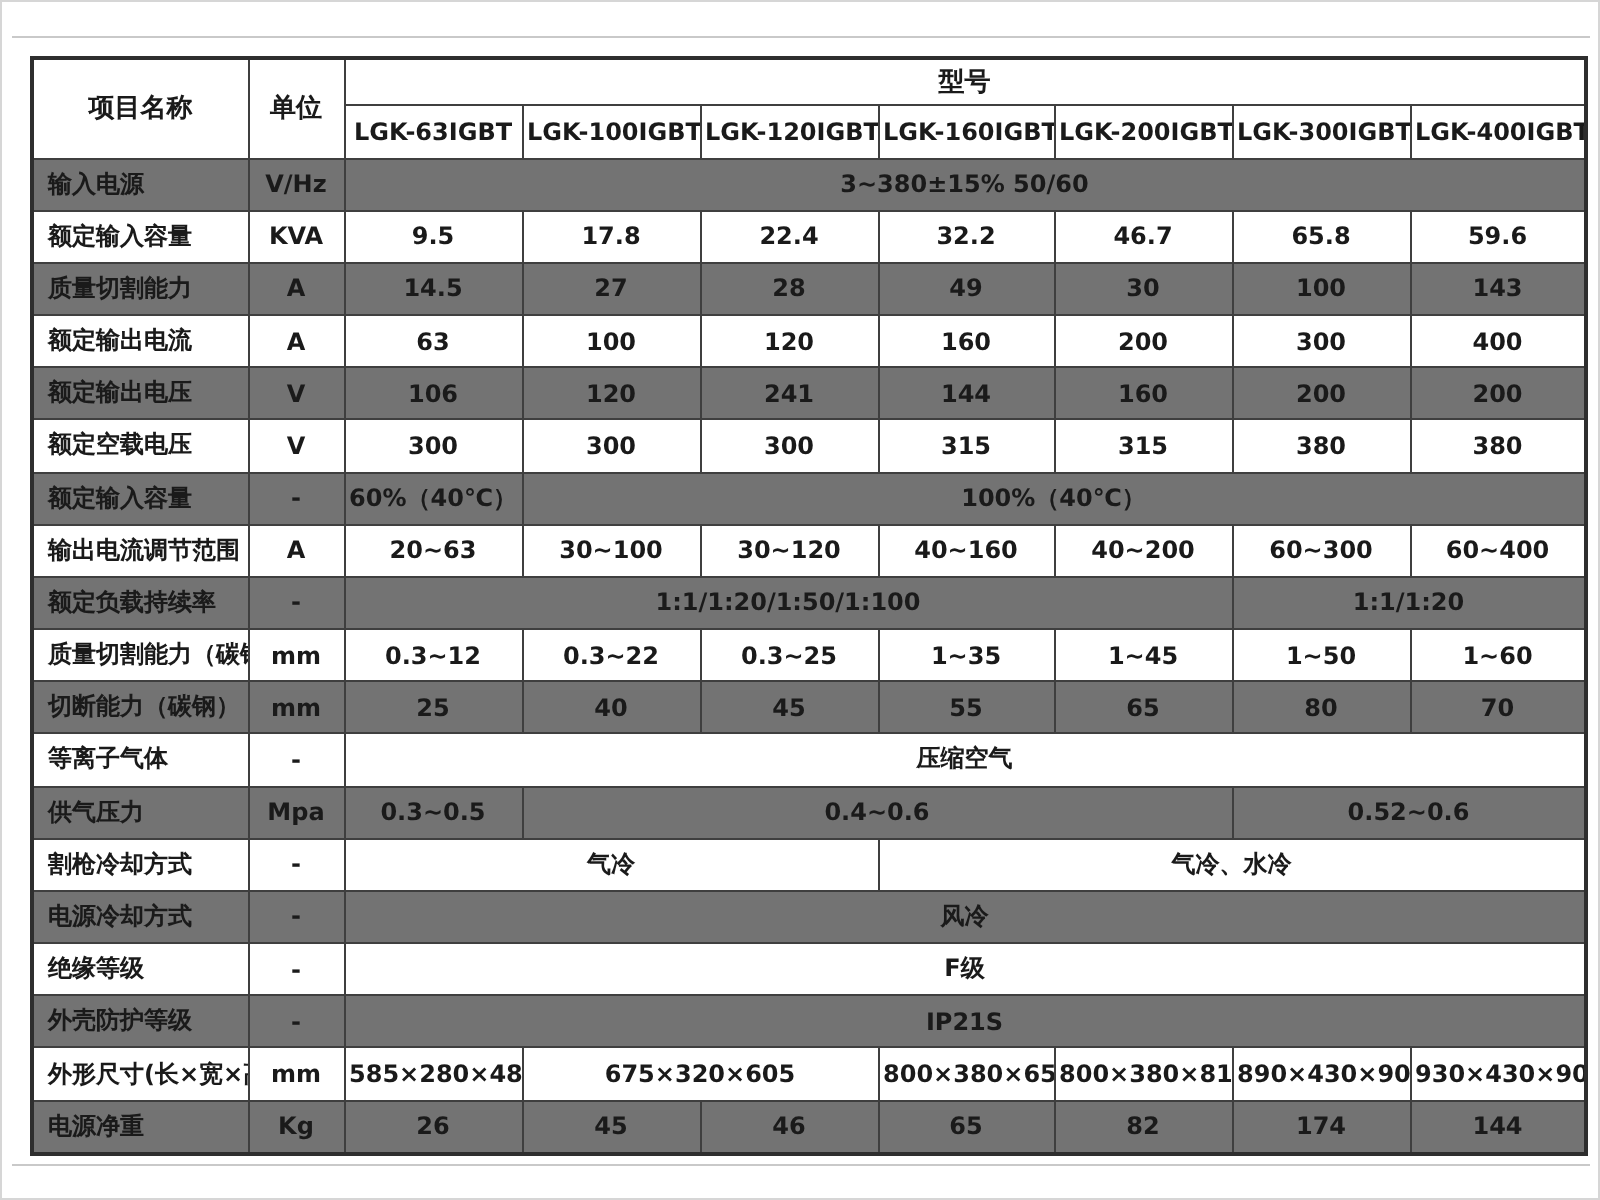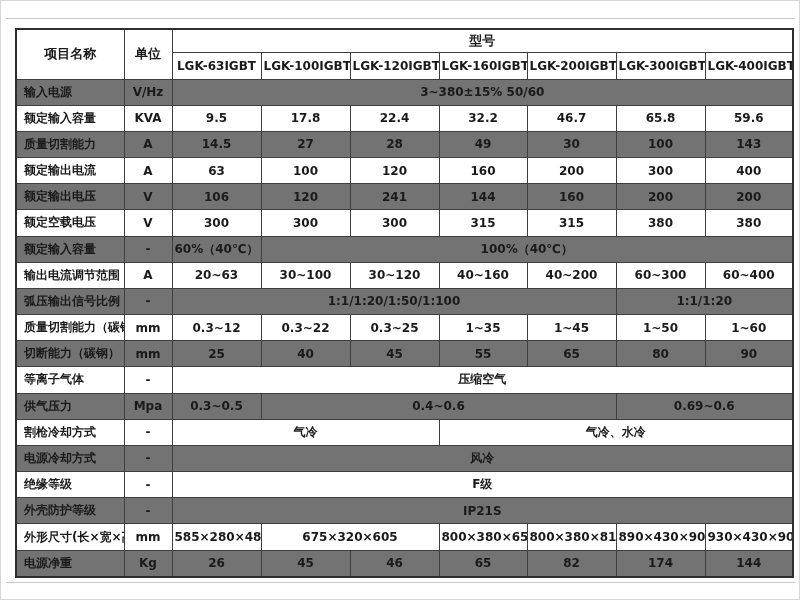--- a/index.html
+++ b/index.html
@@ -157,21 +157,21 @@
           <td>A</td>
           <td>20~63</td>
           <td>30~100</td>
           <td>30~120</td>
           <td>40~160</td>
           <td>40~200</td>
           <td>60~300</td>
           <td>60~400</td>
         </tr>
         <tr class="stripe">
-          <td class="row-label">弧压输出信号比例</td>
+          <td class="row-label">额定负载持续率</td>
           <td>-</td>
           <td colspan="5">1:1/1:20/1:50/1:100</td>
           <td colspan="2">1:1/1:20</td>
         </tr>
         <tr class="plain">
           <td class="row-label">质量切割能力（碳钢）</td>
           <td>mm</td>
           <td>0.3~12</td>
           <td>0.3~22</td>
           <td>0.3~25</td>
@@ -182,33 +182,33 @@
         </tr>
         <tr class="stripe">
           <td class="row-label">切断能力（碳钢）</td>
           <td>mm</td>
           <td>25</td>
           <td>40</td>
           <td>45</td>
           <td>55</td>
           <td>65</td>
           <td>80</td>
-          <td>90</td>
+          <td>70</td>
         </tr>
         <tr class="plain">
           <td class="row-label">等离子气体</td>
           <td>-</td>
           <td colspan="7">压缩空气</td>
         </tr>
         <tr class="stripe">
           <td class="row-label">供气压力</td>
           <td>Mpa</td>
           <td>0.3~0.5</td>
           <td colspan="4">0.4~0.6</td>
-          <td colspan="2">0.69~0.6</td>
+          <td colspan="2">0.52~0.6</td>
         </tr>
         <tr class="plain">
           <td class="row-label">割枪冷却方式</td>
           <td>-</td>
           <td colspan="3">气冷</td>
           <td colspan="4">气冷、水冷</td>
         </tr>
         <tr class="stripe">
           <td class="row-label">电源冷却方式</td>
           <td>-</td>

